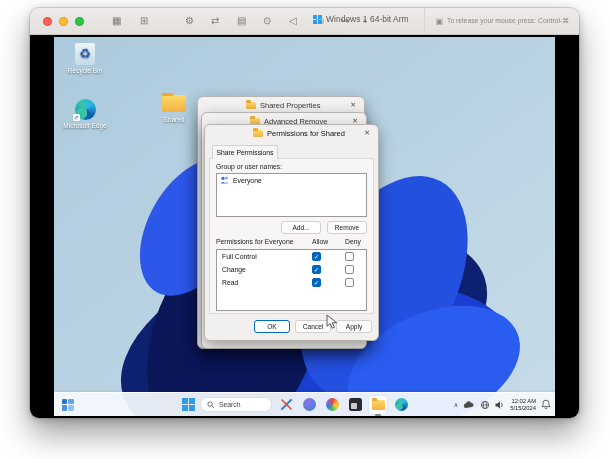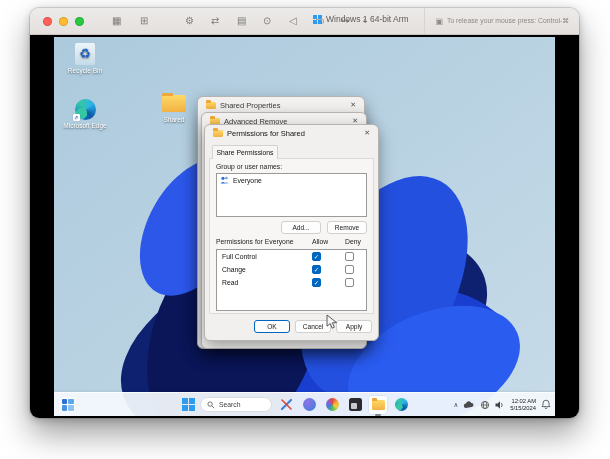--- a/index.html
+++ b/index.html
@@ -45,21 +45,21 @@
     box-shadow:0 0 1px rgba(0,0,0,.4); }
   .folder { position:relative; background:linear-gradient(#ffd967,#f2b243); border-radius:1.5px; }
   .folder::before { content:""; position:absolute; top:-2px; left:0; width:45%; height:3px;
     background:#eda83b; border-radius:1px 1px 0 0; }
   .desk-folder { width:24px; height:17px; margin:0 auto 4px; }
 
   
   .winframe { position:absolute; background:#f2f1f0; border:1px solid #b6b3b0; border-radius:6px;
     box-shadow:0 6px 16px rgba(0,0,0,.35); }
   .wtitle { display:flex; align-items:center; gap:4px; height:16px; padding:0 8px;
-    font-size:7.5px; color:#3a3a3a; white-space:nowrap; overflow:hidden; }
+    font-size:7.5px; color:#3a3a3a; white-space:nowrap; overflow:hidden;margin-left:40px; }
   .folder-sm { width:10px; height:7px; flex:0 0 auto; }
   .wclose { margin-left:auto; font-size:7px; color:#555; cursor:default; }
   #win-props { left:143px; top:59px; width:168px; height:253px; z-index:1; }
   #win-adv   { left:147px; top:75px; width:166px; height:237px; z-index:2; }
   #dlg { left:150px; top:87px; width:175px; height:217px; z-index:3; background:#f2f0ef; }
   #dlg .wtitle { color:#111; }
 
   .tab { position:absolute; left:7px; top:20px; width:66px; height:14px; background:#f7f6f5;
     border:1px solid #d4d1cf; border-bottom:none; border-radius:2px 2px 0 0; z-index:2;
     font-size:6.8px; color:#111; display:flex; align-items:center; justify-content:center; }

